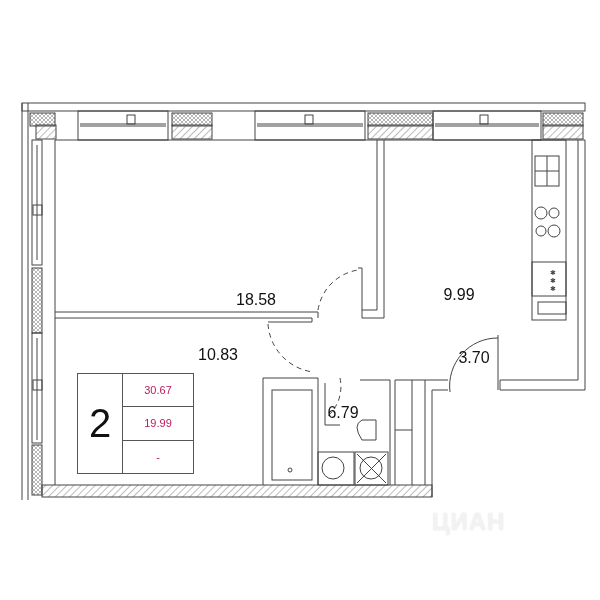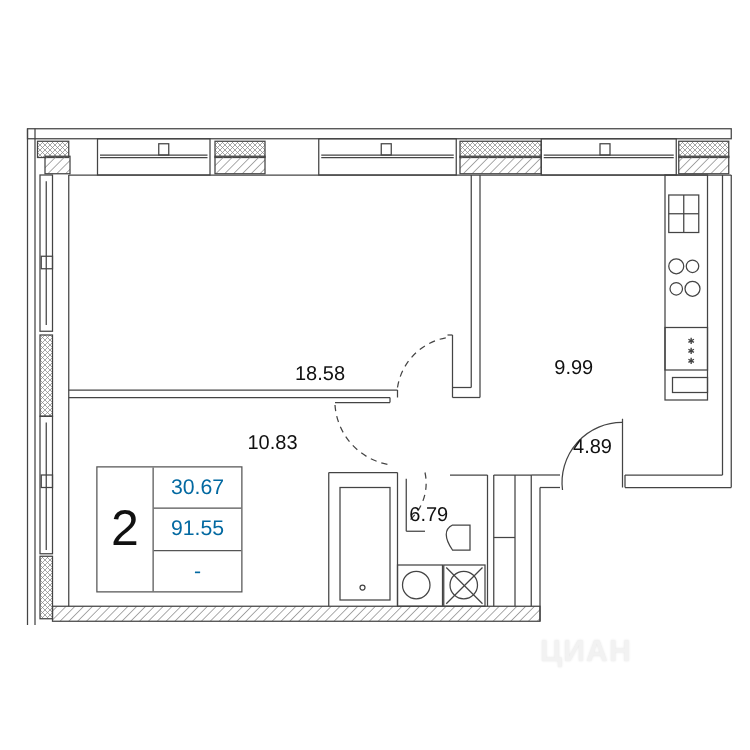--- a/index.html
+++ b/index.html
@@ -6,21 +6,21 @@
     body { width: 600px; height: 600px; position: relative; overflow: hidden;
            font-family: "Liberation Sans", sans-serif; }
     #plan { position: absolute; left: 0; top: 0; width: 600px; height: 600px; }
     .lbl { position: absolute; font-size: 16px; color: #111; white-space: nowrap; transform: translate(-50%, -50%); }
     .info-box { position: absolute; left: 77px; top: 373px; width: 117px; height: 101px;
                 border: 1px solid #555; box-sizing: border-box; display: flex; background: #fff; }
     .info-rooms { width: 44px; border-right: 1px solid #555; display: flex; align-items: center;
                   justify-content: center; font-size: 40px; color: #111; }
     .info-vals { flex: 1; display: flex; flex-direction: column; }
     .info-vals div { flex: 1; display: flex; align-items: center; justify-content: center;
-                     font-size: 17px; color: #0369a1; border-bottom: 1px solid #555; }
+                     font-size: 11px; color: #be185d; border-bottom: 1px solid #555; }
     .info-vals div:last-child { border-bottom: none; }
     .watermark { position: absolute; left: 432px; top: 508px; font-size: 24px; font-weight: bold;
                  color: #f2f2f2; letter-spacing: 1px; text-shadow: 0 0 2px #e4e4e4; }
   </style>
 </head>
 <body>
 
 <svg id="plan" viewBox="0 0 600 600" xmlns="http://www.w3.org/2000/svg">
   <defs>
     <pattern id="hatch" patternUnits="userSpaceOnUse" width="5" height="5" patternTransform="rotate(45)">
@@ -142,25 +142,25 @@
       <line x1="395" y1="380" x2="425" y2="380"></line>
       <line x1="395" y1="430" x2="412" y2="430"></line>
       <line x1="412" y1="380" x2="412" y2="485"></line>
     </g>
   </g>
 </svg>
 
 <div class="lbl" style="left:224px;top:300px;margin-left:32px;">18.58</div>
 <div class="lbl" style="left:218px;top:355px;">10.83</div>
 <div class="lbl" style="left:459px;top:295px;">9.99</div>
-<div class="lbl" style="left:474px;top:358px;">4.89</div>
+<div class="lbl" style="left:474px;top:358px;">3.70</div>
 <div class="lbl" style="left:343px;top:413px;">6.79</div>
 
 <div class="info-box">
   <div class="info-rooms">2</div>
   <div class="info-vals">
     <div>30.67</div>
-    <div>91.55</div>
+    <div>19.99</div>
     <div>-</div>
   </div>
 </div>
 
 <div class="watermark">ЦИАН</div>
 
 </body></html>

